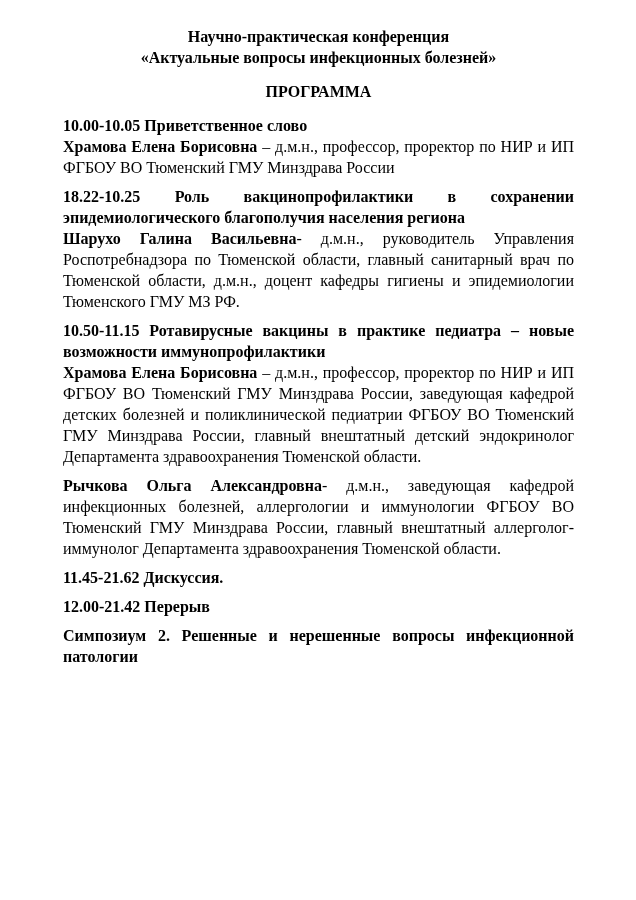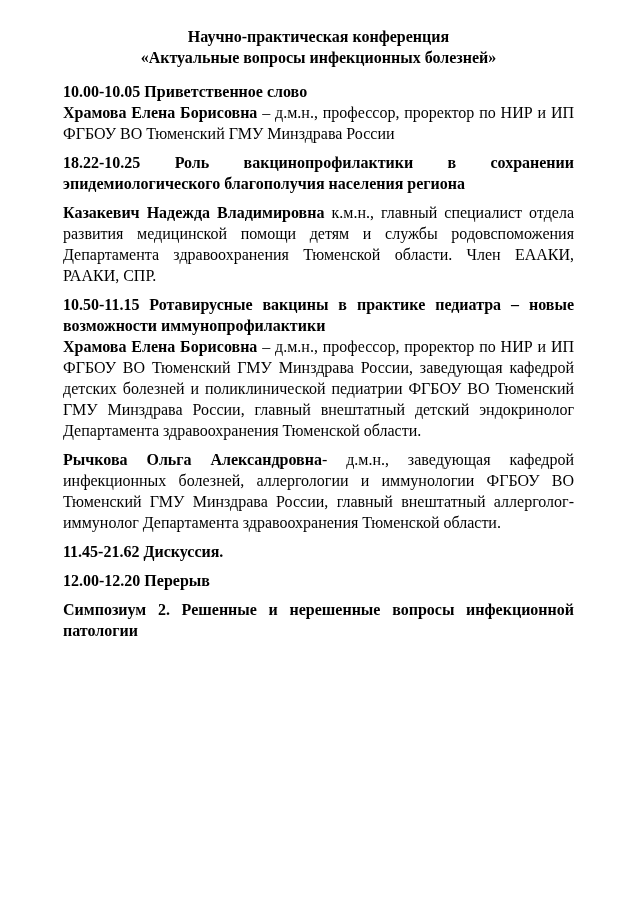--- a/index.html
+++ b/index.html
@@ -31,50 +31,51 @@
 </head>
 <body>
 
 <div class="page">
 
   <div class="gap-lg">
     <p class="center b">Научно-практическая конференция</p>
     <p class="center b">«Актуальные вопросы инфекционных болезней»</p>
   </div>
 
+  <p class="center b gap-lg">ПРОГРАММА</p>
 
   <div class="block">
     <p class="b just">10.00-10.05 Приветственное слово</p>
     <p class="just"><span class="b">Храмова Елена Борисовна</span><span> – д.м.н., профессор, проректор по НИР и ИП ФГБОУ ВО Тюменский ГМУ Минздрава России</span></p>
   </div>
 
 
   <div class="block">
     <p class="b just">18.22-10.25 Роль вакцинопрофилактики в сохранении эпидемиологического благополучия населения региона</p>
+    <p class="just"><span class="b">Шарухо Галина Васильевна</span><span>- д.м.н., руководитель Управления Роспотребнадзора по Тюменской области, главный санитарный врач по Тюменской области, д.м.н., доцент кафедры гигиены и эпидемиологии Тюменского ГМУ МЗ РФ.</span></p>
   </div>
 
   <div class="block">
-    <p class="just"><span class="b">Казакевич Надежда Владимировна</span><span> к.м.н., главный специалист отдела развития медицинской помощи детям и службы родовспоможения Департамента здравоохранения Тюменской области. Член ЕААКИ, РААКИ, СПР.</span></p>
   </div>
 
   <div class="block">
     <p class="b just">10.50-11.15 Ротавирусные вакцины в практике педиатра – новые возможности иммунопрофилактики</p>
     <p class="just"><span class="b">Храмова Елена Борисовна</span><span> – д.м.н., профессор, проректор по НИР и ИП ФГБОУ ВО Тюменский ГМУ Минздрава России, заведующая кафедрой детских болезней и поликлинической педиатрии ФГБОУ ВО Тюменский ГМУ Минздрава России, главный внештатный детский эндокринолог  Департамента здравоохранения Тюменской области.</span></p>
   </div>
 
   <div class="block">
     <p class="just"><span class="b">Рычкова Ольга Александровна</span><span>- д.м.н., заведующая кафедрой инфекционных болезней, аллергологии и иммунологии ФГБОУ ВО Тюменский ГМУ Минздрава России, главный внештатный аллерголог-иммунолог Департамента здравоохранения Тюменской области.</span></p>
   </div>
 
   <div class="block">
     <p class="b just">11.45-21.62 Дискуссия.</p>
   </div>
 
   <div class="block">
-    <p class="b just">12.00-12.20 Перерыв</p>
+    <p class="b just">12.00-21.42 Перерыв</p>
   </div>
 
   <div class="block">
     <p class="b just">Симпозиум 2. Решенные и нерешенные вопросы инфекционной патологии</p>
 
   </div>
 
 </div>
 
 </body></html>

